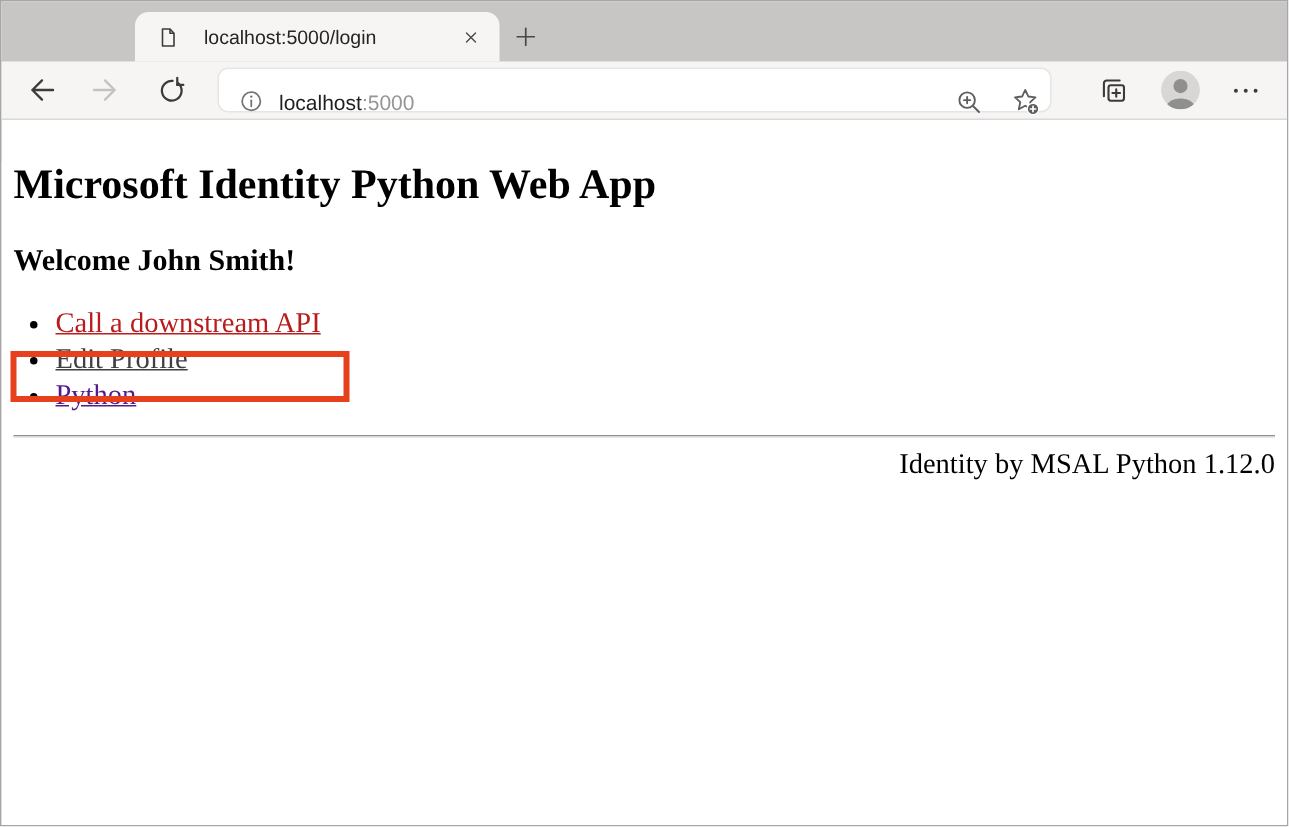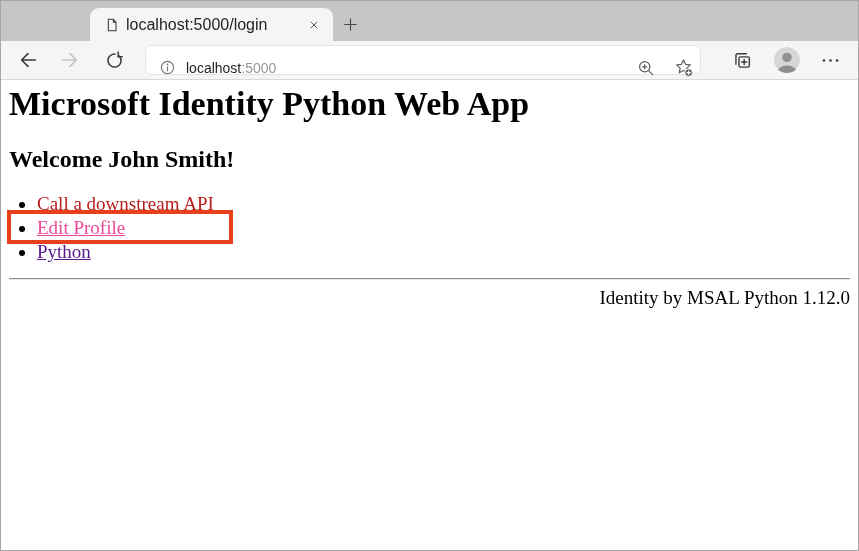--- a/index.html
+++ b/index.html
@@ -25,22 +25,22 @@
     left: 89px; top: 7px;
     width: 243px; height: 33px;
     background: #f6f5f3;
     border-radius: 9px 9px 0 0;
     display: flex; align-items: center;
     padding: 0 10px 0 14px;
   }
   .tab-favicon { width: 16px; height: 16px; flex: none; }
   .tab-title {
     flex: 1;
-    margin-left: 6px;
-    font-size: 16px;
+    margin-left: 16px;
+    font-size: 13px;
     color: #242424;
     white-space: nowrap; overflow: hidden;
   }
   .tab-close {
     width: 18px; height: 18px; flex: none;
     display: flex; align-items: center; justify-content: center;
     border-radius: 4px; cursor: default;
   }
   .newtab-btn {
     position: absolute;
@@ -94,28 +94,28 @@
   
   .content {
     position: relative;
     height: 470px;
     background: #ffffff;
     padding: 0 8px;
     font-family: "Liberation Serif", serif;
     color: #000000;
   }
   .content h1 {
-    margin: 4px 0 0;
-    font-size: 34px;
+    margin: 28px 0 0;
+    font-size: 28px;
     line-height: 1.15;
     font-weight: bold;
   }
   .content h2 {
     margin: 23px 0 0;
-    font-size: 24px;
+    font-size: 20px;
     line-height: 1.15;
     font-weight: bold;
   }
   .content ul {
     margin: 18px 0 0;
     padding-left: 28px;
     font-size: 19px;
   }
   .content li { line-height: 24px; }
   .content li a { text-decoration: underline; }
@@ -233,21 +233,21 @@
         <circle cx="19.5" cy="12" r="1.5"></circle>
       </svg>
     </div>
   </div>
 
   <div class="content">
     <h1>Microsoft Identity Python Web App</h1>
     <h2>Welcome John Smith!</h2>
     <ul>
       <li><a href="#" style="color: #b91c1c;">Call a downstream API</a></li>
-      <li><a href="#" style="color: #ec4899;">Edit Profile</a></li>
+      <li><a href="#" style="color: #404040;">Edit Profile</a></li>
       <li><a href="#" style="color: rgb(85, 26, 139);">Python</a></li>
     </ul>
     <div class="annotation-box"></div>
     <hr>
     <p class="powered-by">Identity by MSAL Python 1.12.0</p>
   </div>
 
 </div>
 
 </body></html>

